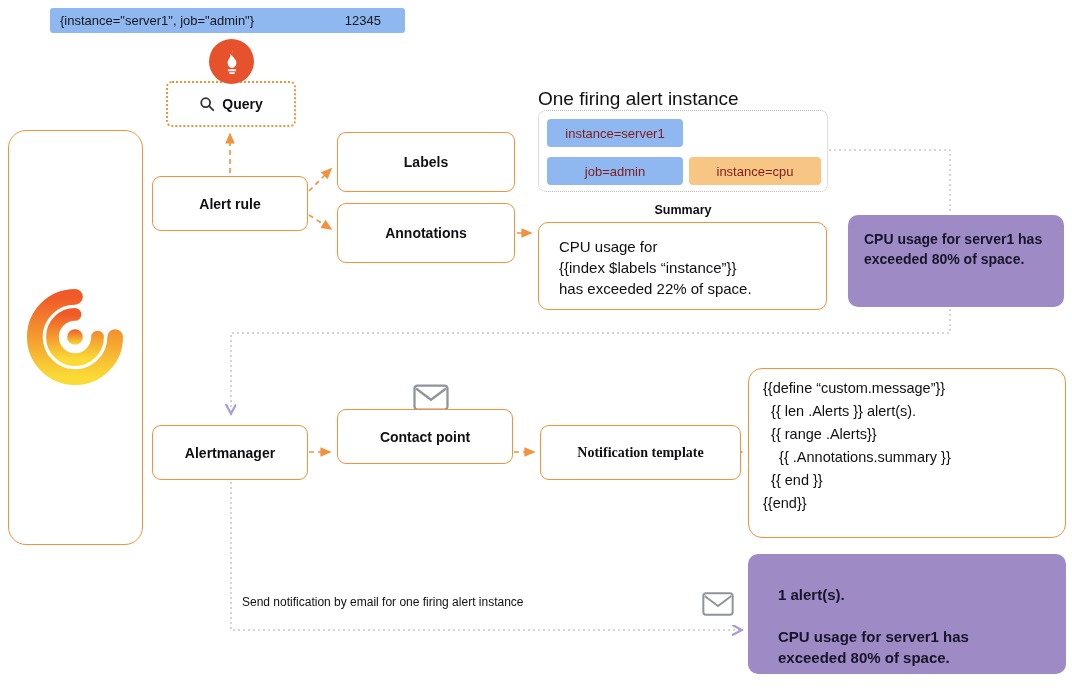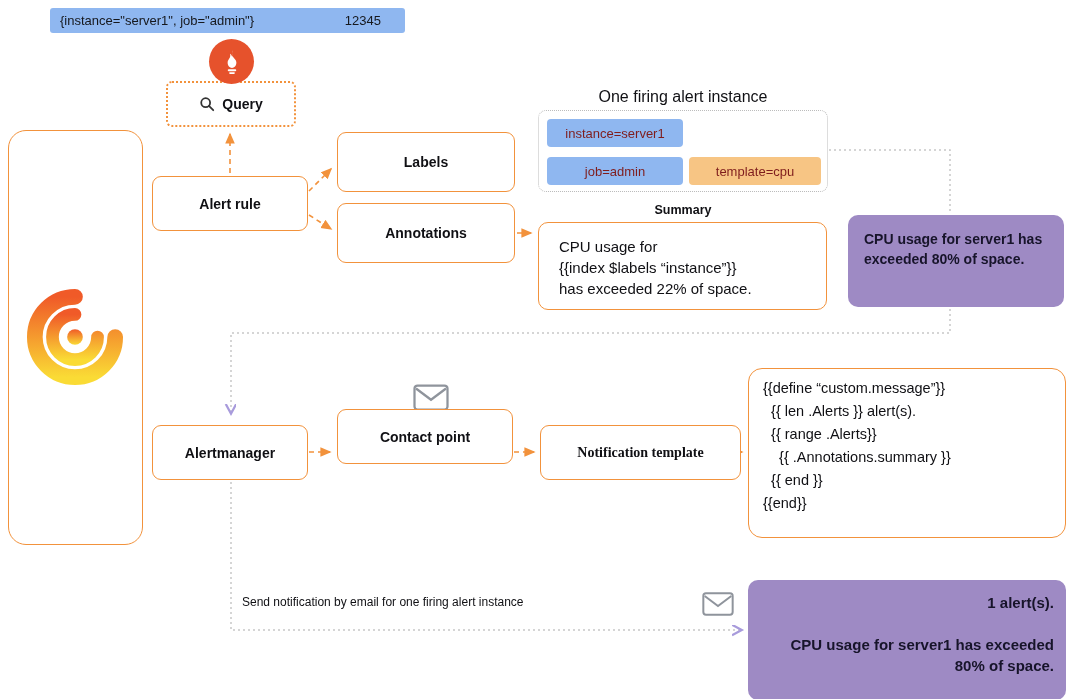--- a/index.html
+++ b/index.html
@@ -29,21 +29,21 @@
   .purplebox {
     position:absolute; background:var(--purple-box,#9E8AC4);
     border-radius:10px; font-weight:700; color:#17142a;
   }
   .metric-badge {
     position:absolute; left:50px; top:8px; width:355px; height:25px;
     background:var(--blue-badge,#8FB7F0); border-radius:3px;
     display:flex; align-items:center; justify-content:space-between;
     padding:0 24px 0 10px; font-size:13px; color:#16181d;
   }
-  .firing-title { position:absolute; left:538px; top:88px; width:290px; text-align:center; font-size:16px; }
+  .firing-title { position:absolute; left:538px; top:88px; width:290px; font-size:19px; }
   .badges-frame { position:absolute; left:538px; top:110px; width:290px; height:82px;
     border:1.5px dotted #bcbcbc; border-radius:8px; }
   .summary-title { position:absolute; left:538px; top:203px; width:290px; text-align:center;
     font-size:12.5px; font-weight:700; }
   .summary-box { position:absolute; left:538px; top:222px; width:289px; height:88px;
     background:#fff; border:1.5px solid var(--orange,#F2923C); border-radius:10px;
     padding:13px 20px; font-size:15px; line-height:21px; }
   .grafana-panel { position:absolute; left:8px; top:130px; width:135px; height:415px;
     border:1.5px solid var(--orange,#F2923C); border-radius:18px; background:#fff; }
   .template-box { position:absolute; left:748px; top:368px; width:318px; height:170px;
@@ -112,21 +112,21 @@
   </div>
 
   <div class="obox" style="left:337px; top:203px; width:178px; height:60px;">
     <span>Annotations</span>
   </div>
 
   <div class="firing-title">One firing alert instance</div>
   <div class="badges-frame">
     <div class="badge blue" style="left:8px; top:8px; width:136px; height:28px;">instance=server1</div>
     <div class="badge blue" style="left:8px; top:46px; width:136px; height:28px;">job=admin</div>
-    <div class="badge orange" style="left:150px; top:46px; width:132px; height:28px;">template=cpu</div>
+    <div class="badge orange" style="left:150px; top:46px; width:132px; height:28px;">instance=cpu</div>
   </div>
 
   <div class="summary-title">Summary</div>
   <div class="summary-box">
     <div>CPU usage for</div>
     <div>{{index $labels “instance”}}</div>
     <div>has exceeded 22% of space.</div>
   </div>
 
   <div class="purplebox" style="left:848px; top:215px; width:216px; height:92px; padding:14px 16px; font-size:14px; line-height:20px;">
@@ -178,19 +178,19 @@
 
   <div class="footer-caption">Send notification by email for one firing alert instance</div>
 
   <div class="abs" style="left:702px; top:592px;">
     <svg width="32" height="24" viewBox="0 0 24 18">
       <rect x="1" y="1" width="22" height="16" rx="2" fill="none" stroke="#8f949c" stroke-width="1.5"></rect>
       <path d="M2 3 L12 10.5 L22 3" fill="none" stroke="#8f949c" stroke-width="1.5"></path>
     </svg>
   </div>
 
-  <div class="purplebox" style="left:748px; top:580px; width:318px; height:120px; padding:12px; font-size:15px; line-height:21px;text-align:right;">
+  <div class="purplebox" style="left:748px; top:554px; width:318px; height:120px; padding:30px; font-size:15px; line-height:21px;">
     <div>1 alert(s).</div>
     <div style="height:21px;"></div>
     <div>CPU usage for server1 has exceeded 80% of space.</div>
   </div>
 
 </div>
 
 </body></html>

